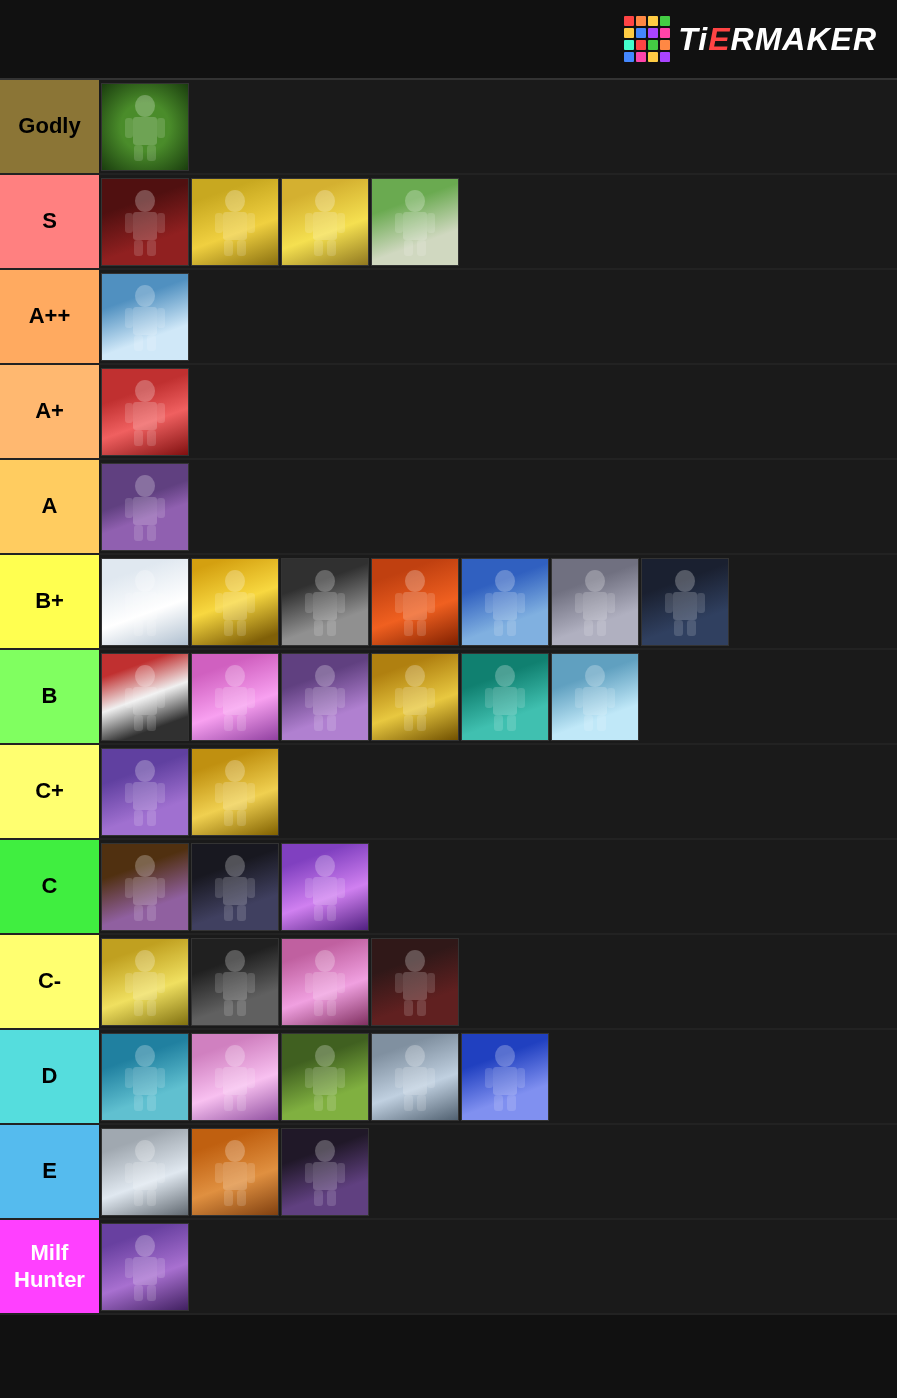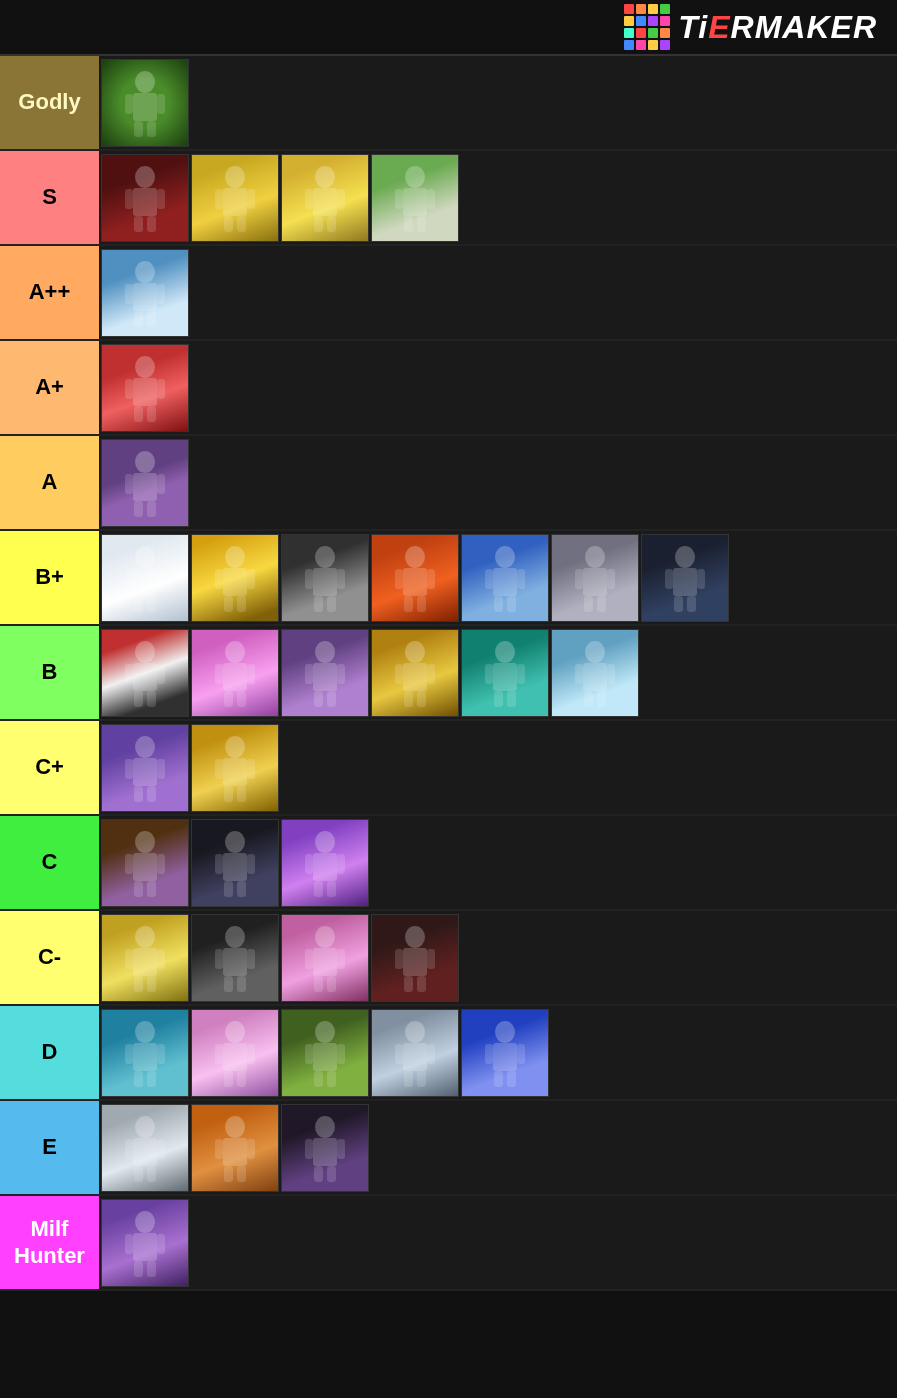--- a/index.html
+++ b/index.html
@@ -6,21 +6,21 @@
     body {
       background: #111;
       font-family: Arial, sans-serif;
       width: 897px;
     }
     .tier-list {
       width: 897px;
     }
     .header {
       background: #111;
-      height: 56px;
+      height: 80px;
       display: flex;
       align-items: center;
       justify-content: flex-end;
       padding-right: 20px;
       border-bottom: 2px solid #333;
     }
     .tiermaker-logo {
       display: flex;
       align-items: center;
       gap: 8px;
@@ -129,21 +129,21 @@
         <div class="logo-cell" style="background:#AA44FF;"></div>
       </div>
       <div class="logo-text">
         <span class="ti">Ti</span><span style="color:#FF4444;">E</span><span class="er">RMAKER</span>
       </div>
     </div>
   </div>
 
   <div id="tier-rows">
       <div class="tier-row tier-row-godly">
-        <div class="tier-label" style="background: rgb(139, 117, 54); color: #fef9c3;">Godly</div>
+        <div class="tier-label" style="background: rgb(139, 117, 54); color: #000000;">Godly</div>
         <div class="tier-items">
           <div class="tier-item" style="background: radial-gradient(circle, #4a8c2a 40%, #1a3d0e 100%); width:88px; height:88px; min-width:88px; border:1px solid #333; overflow:hidden;">
             <svg width="60" height="70" viewBox="0 0 60 70" fill="none" xmlns="http://www.w3.org/2000/svg">
       <ellipse cx="30" cy="14" rx="10" ry="11" fill="rgba(255,255,255,0.25)"></ellipse>
       <rect x="18" y="25" width="24" height="28" rx="3" fill="rgba(255,255,255,0.2)"></rect>
       <rect x="10" y="26" width="8" height="20" rx="3" fill="rgba(255,255,255,0.15)"></rect>
       <rect x="42" y="26" width="8" height="20" rx="3" fill="rgba(255,255,255,0.15)"></rect>
       <rect x="19" y="53" width="9" height="16" rx="3" fill="rgba(255,255,255,0.15)"></rect>
       <rect x="32" y="53" width="9" height="16" rx="3" fill="rgba(255,255,255,0.15)"></rect>
     </svg>

